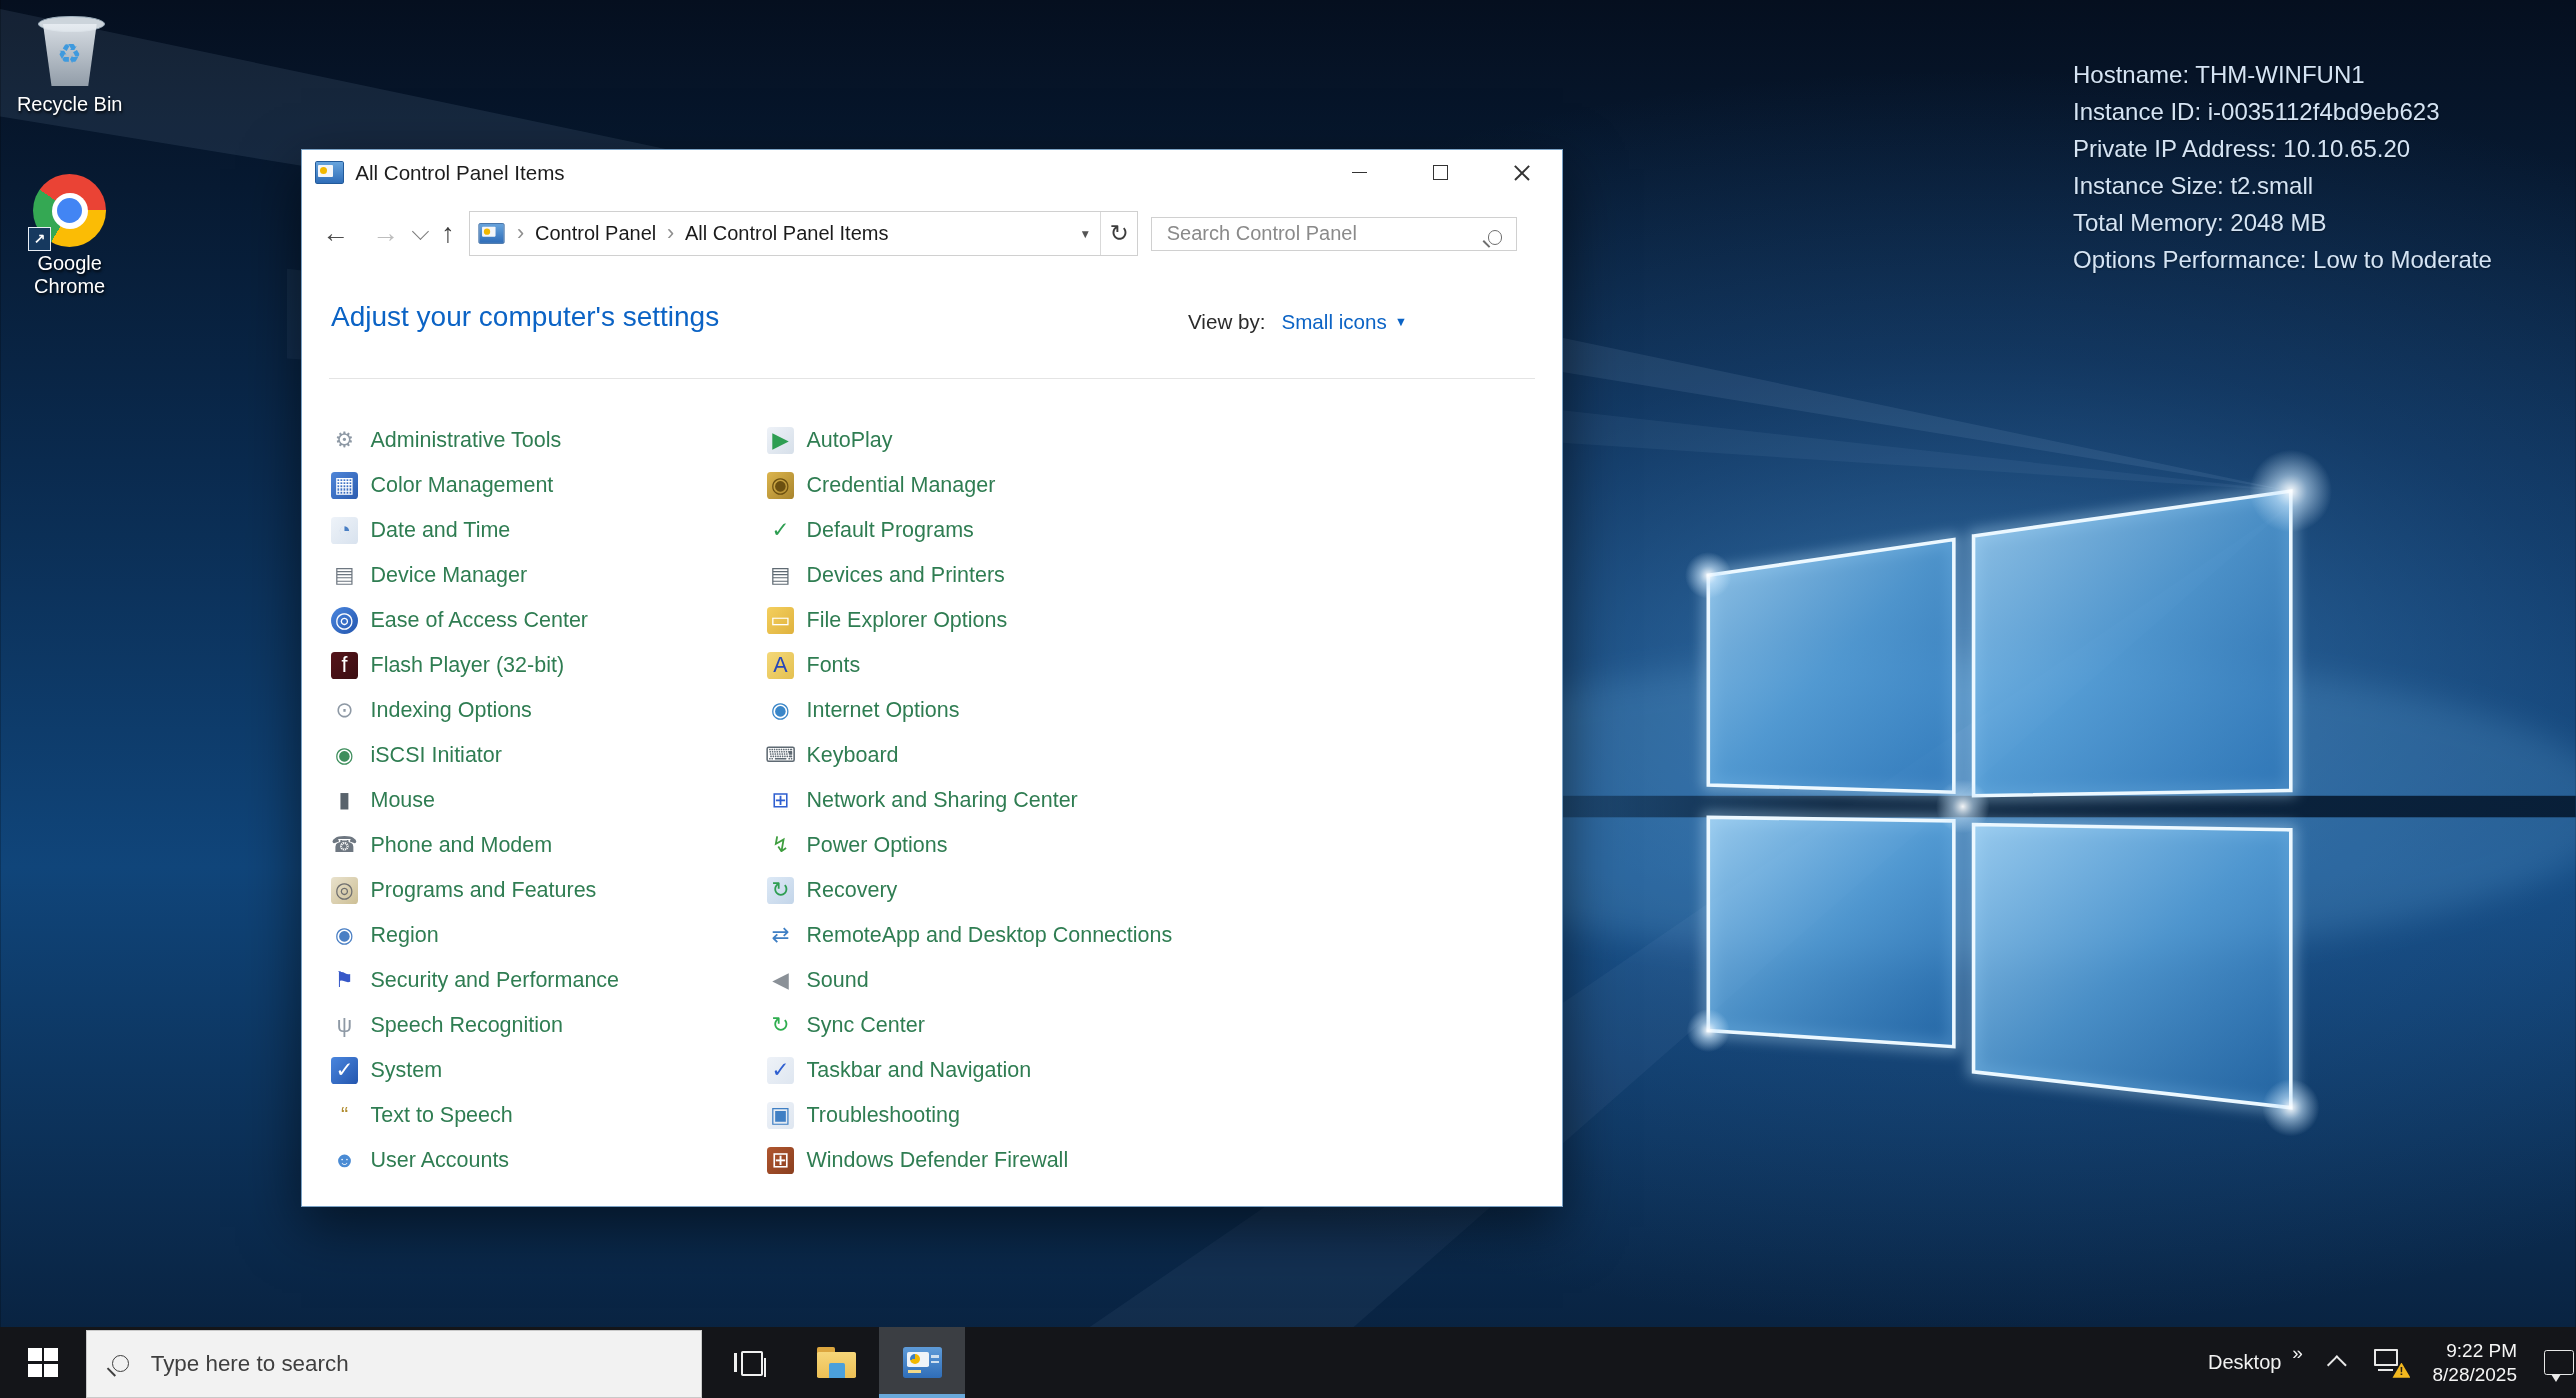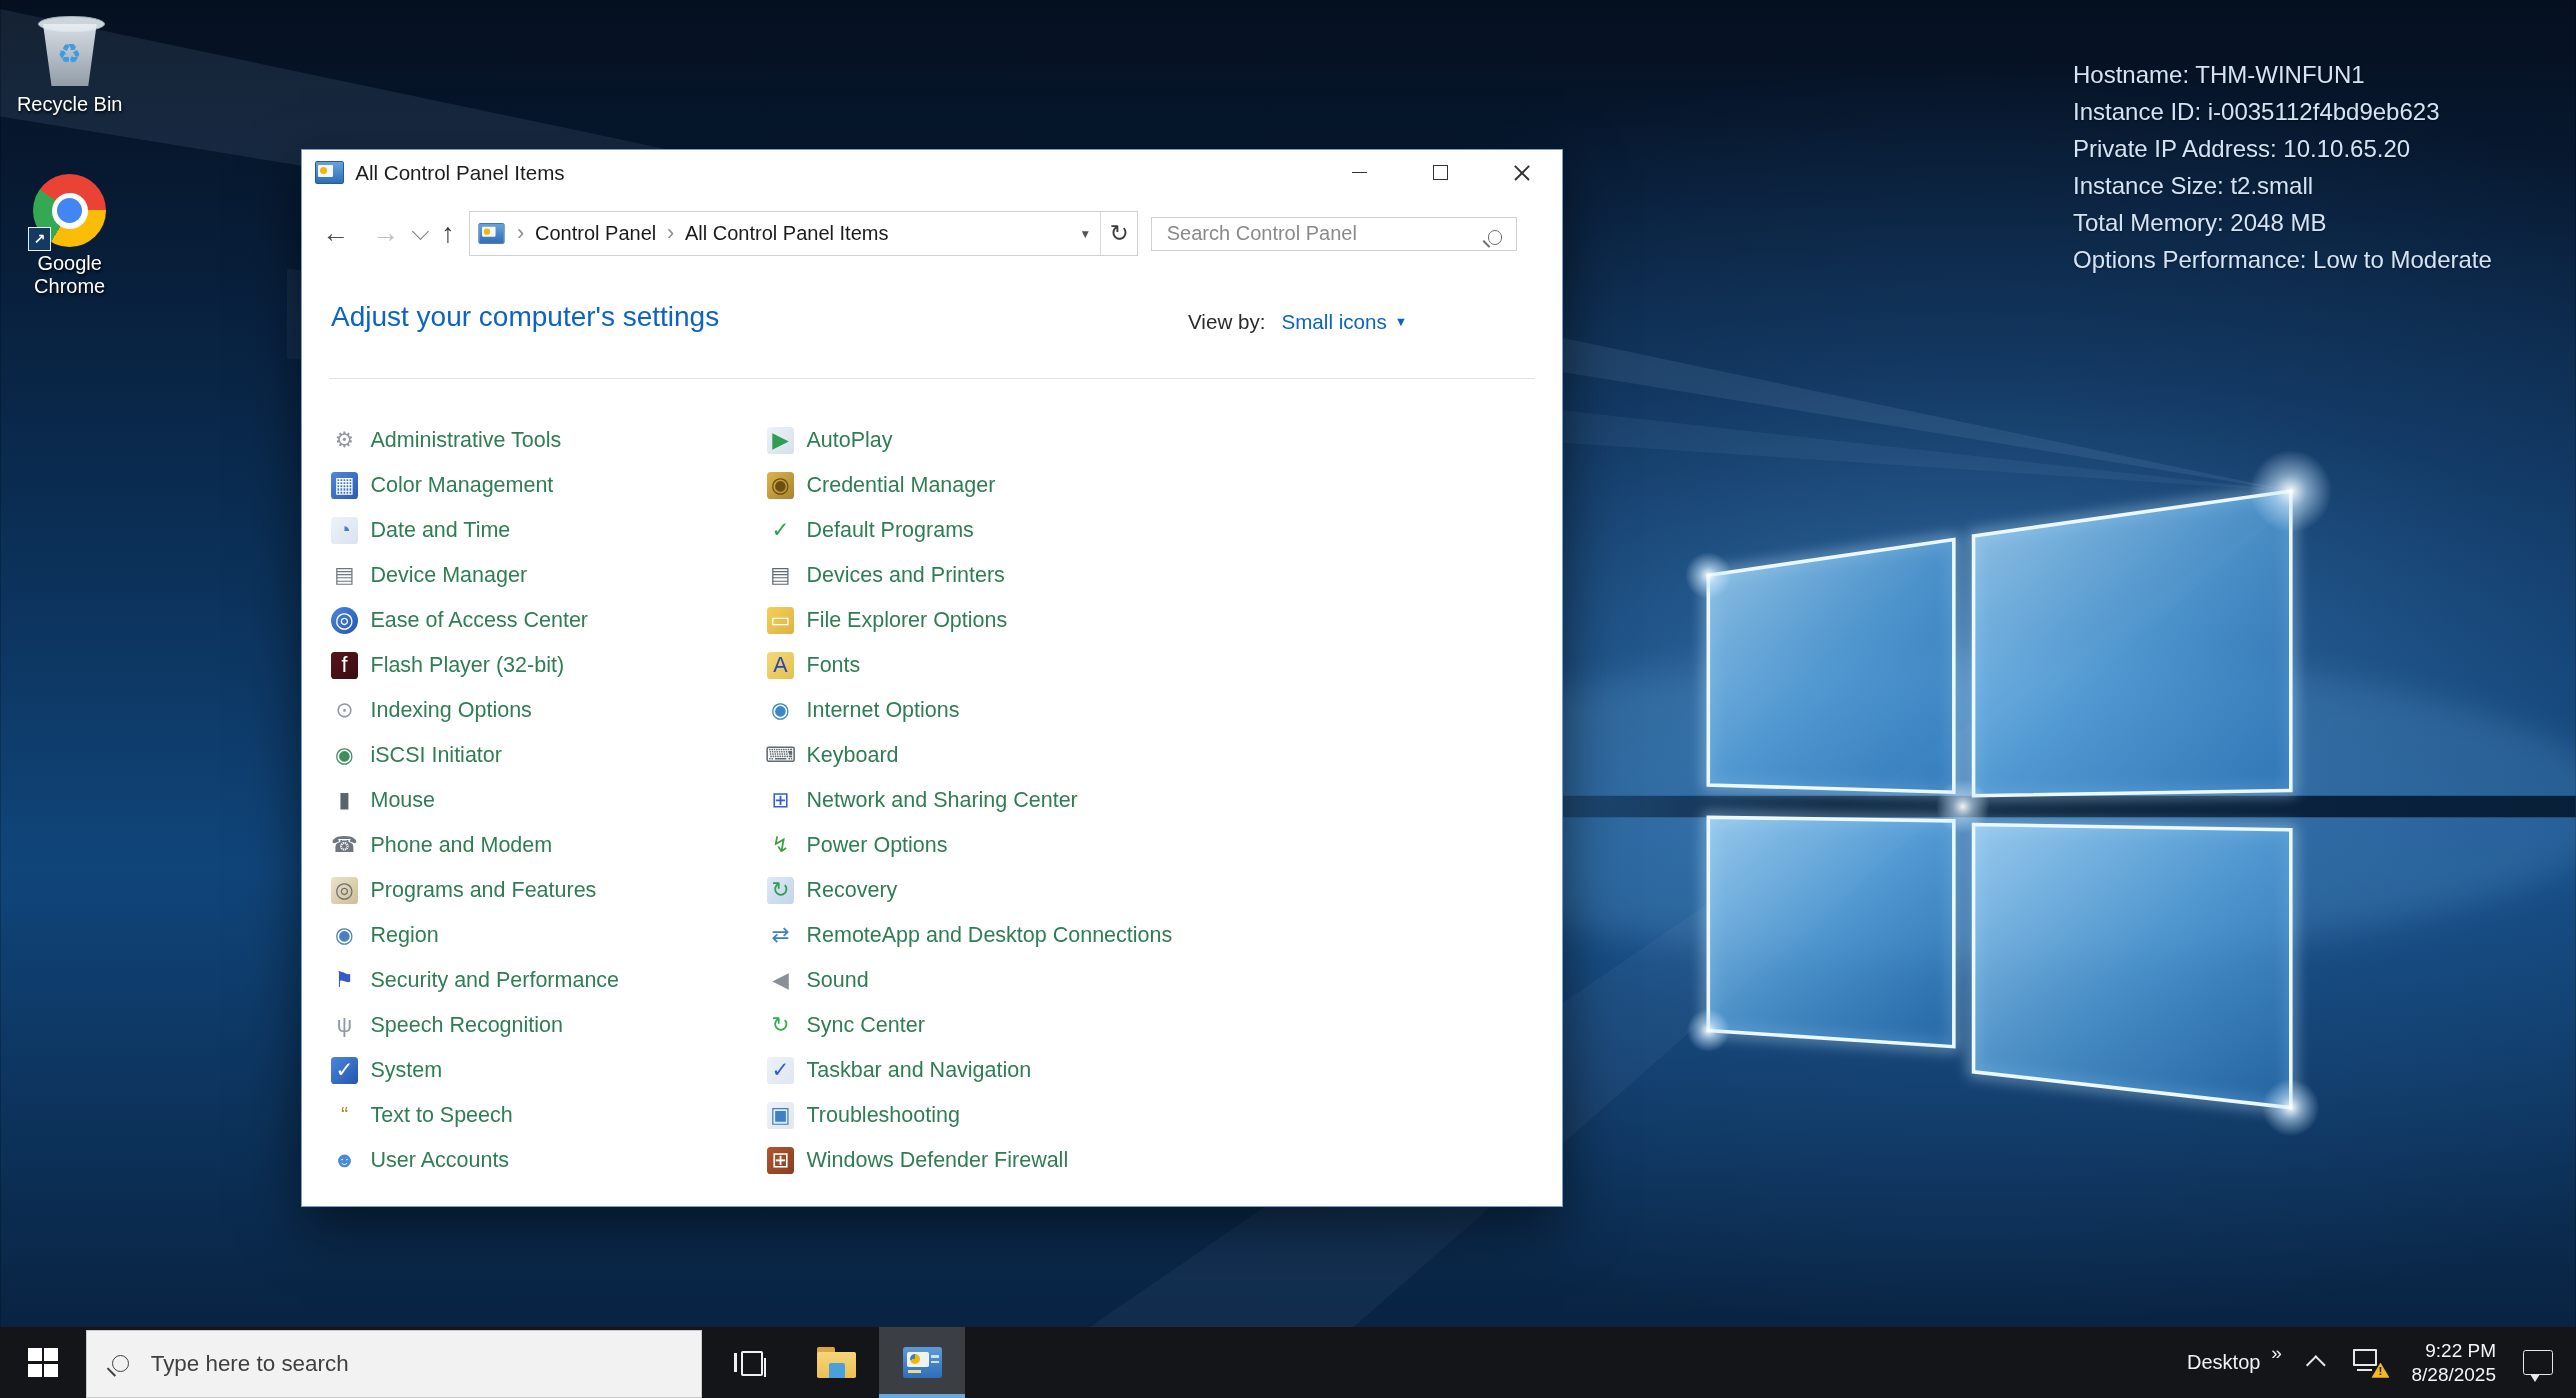--- a/index.html
+++ b/index.html
@@ -125,21 +125,21 @@
   .folder .body{position:absolute;left:0;top:4.5px;width:39px;height:26px;background:linear-gradient(180deg,#f6d679,#ecbf55);border-radius:1.8px;}
   .folder .pocket{position:absolute;left:11.7px;top:16px;width:16px;height:14.3px;background:#4ba0dc;border-radius:1.8px 1.8px 0 0;}
   .tb-cpl{position:relative;width:39px;height:30.5px;border-radius:2.7px;background:linear-gradient(180deg,#5e9bd8,#2f6db8);}
   .tb-cpl .panel{position:absolute;left:4.5px;top:4.5px;width:21.5px;height:15.2px;background:#eef3f8;border-radius:1.8px;}
   .tb-cpl .pie{position:absolute;left:7.2px;top:7.2px;width:10px;height:10px;border-radius:50%;
                background:conic-gradient(#f2b800 0 260deg,#3d7fc2 260deg 360deg);}
   .tb-cpl .ln1,.tb-cpl .ln2{position:absolute;left:28px;width:8px;height:2.7px;background:#cfe0ef;}
   .tb-cpl .ln1{top:8px;} .tb-cpl .ln2{top:13.4px;}
   .tb-cpl .ln3{position:absolute;left:5.4px;top:23px;width:12.5px;height:2.7px;background:#f2d98a;}
 
-  .tray{margin-left:auto;display:flex;align-items:center;padding-right:23px;}
+  .tray{margin-left:auto;display:flex;align-items:center;padding-right:2px;}
   .desk-lbl{font-size:20px;color:#f2f2f2;cursor:pointer;}
   .overflow{font-size:19px;color:#f2f2f2;margin-left:10.8px;transform:translateY(-10px);cursor:pointer;}
   .chev-up{width:11.7px;height:11.7px;border-left:2.7px solid #e8e8e8;border-top:2.7px solid #e8e8e8;
            transform:rotate(45deg);margin-left:27px;margin-top:5.4px;cursor:pointer;}
   .net{position:relative;width:38px;height:30.5px;margin-left:29px;cursor:pointer;}
   .net .mon{position:absolute;left:1.8px;top:1.8px;width:20px;height:13.4px;border:2.7px solid #e8e8e8;border-radius:0.9px;}
   .net .base{position:absolute;left:5.4px;top:21.5px;width:15.2px;height:2.7px;background:#e8e8e8;}
   .net .tri{position:absolute;right:0;bottom:0;width:18px;height:15.2px;background:#f3b81f;
             clip-path:polygon(50% 0,100% 100%,0 100%);display:flex;align-items:flex-end;justify-content:center;}
   .net .tri i{font-style:normal;font-weight:bold;color:#2b2213;font-size:11.7px;line-height:13.4px;}

